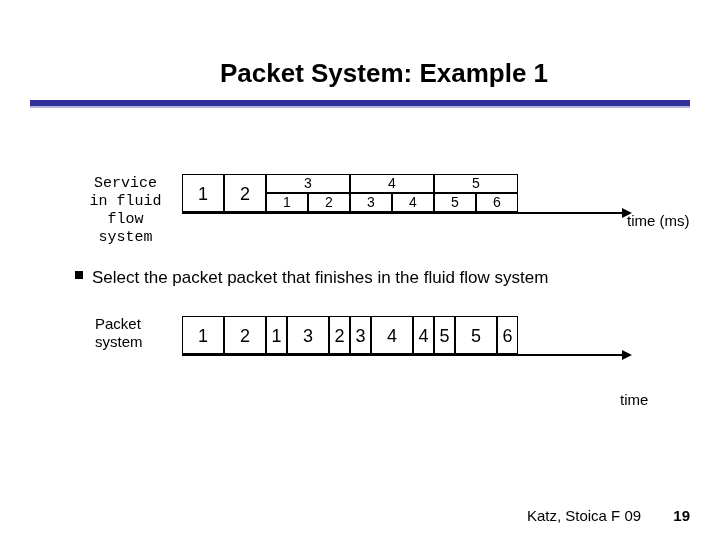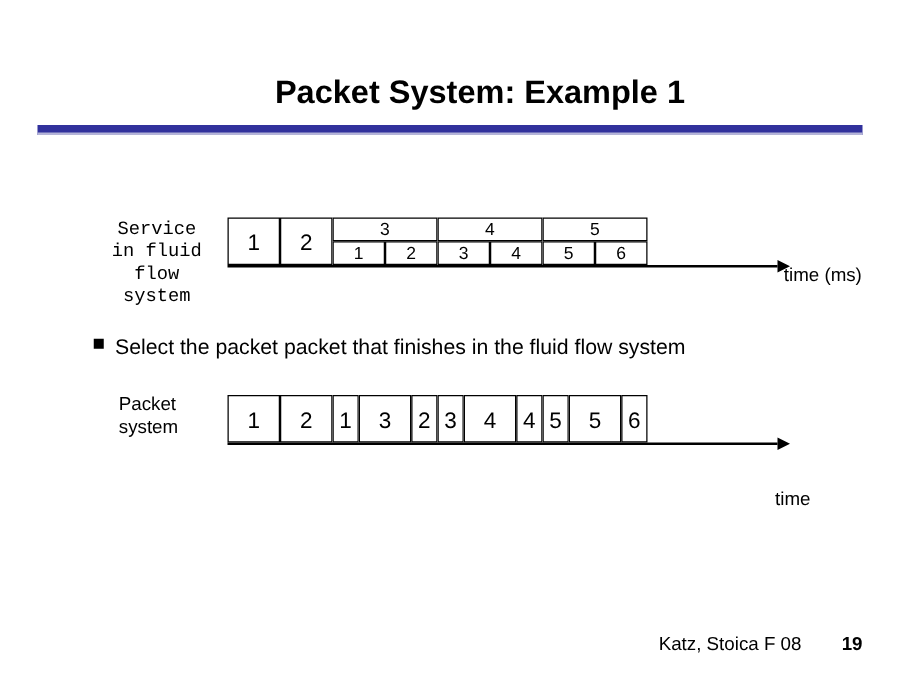--- a/index.html
+++ b/index.html
@@ -198,15 +198,15 @@
     <div class="ps-seg" style="left: 252px; width: 21px;">5</div>
     <div class="ps-seg" style="left: 273px; width: 42px;">5</div>
     <div class="ps-seg" style="left: 315px; width: 21px;">6</div>
   </div>
 
 <div class="axis-line" style="top:354px; left:182px; width:440px;"></div>
 <div class="axis-arrow" style="top:350px; left:622px;"></div>
 <div class="axis-label" style="top:355px; left:620px;margin-top:36px;">time</div>
 
 <div class="footer">
-  <span>Katz, Stoica F 08</span>
+  <span>Katz, Stoica F 09</span>
   <span class="page-num">19</span>
 </div>
 
 </body></html>

